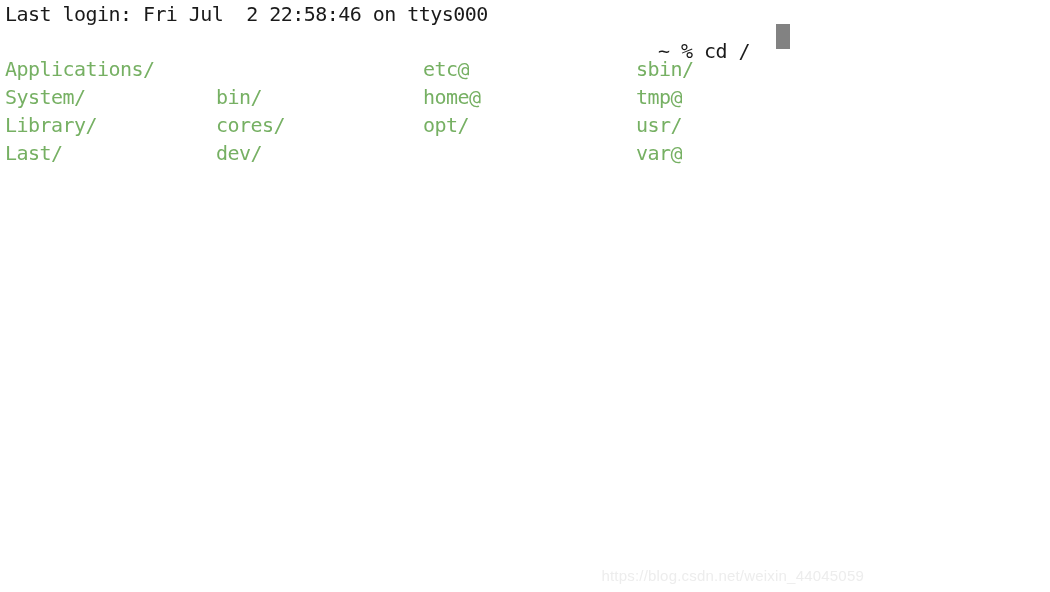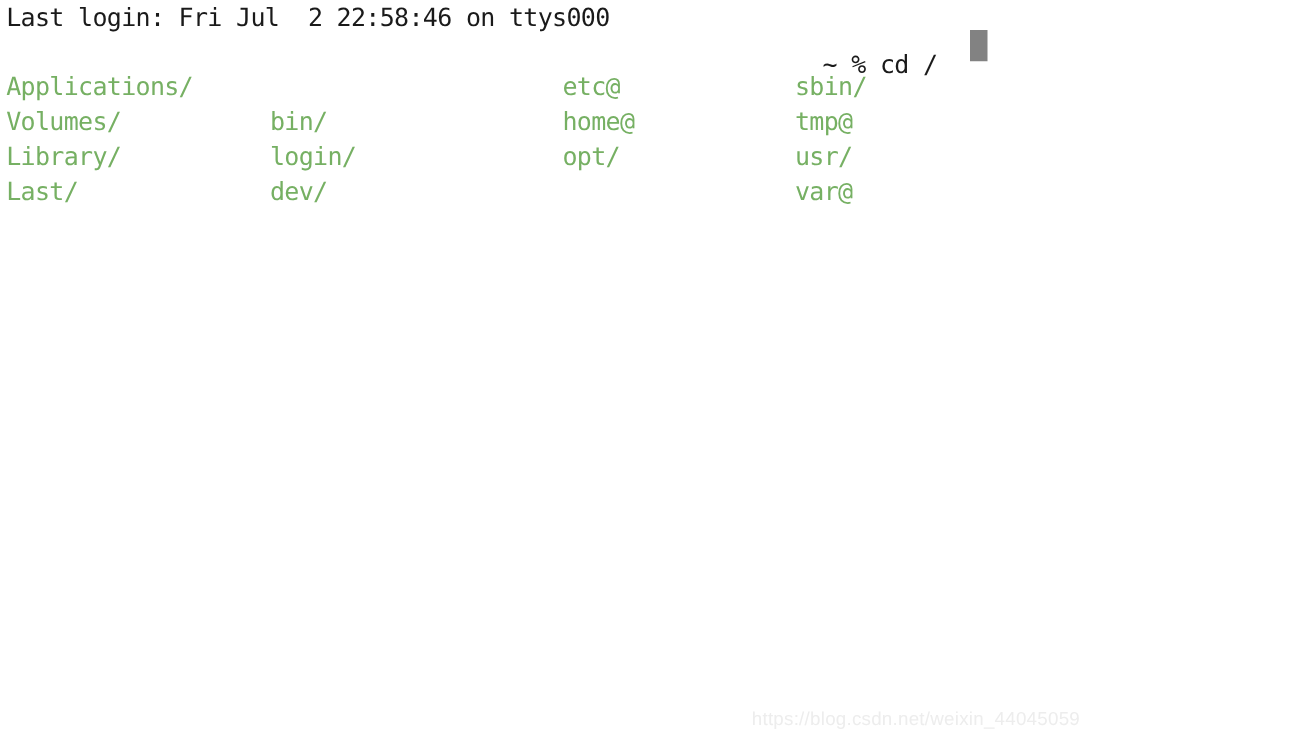--- a/index.html
+++ b/index.html
@@ -98,21 +98,21 @@
     top: 0;
     white-space: pre;
     font-family: "DejaVu Sans Mono", "Liberation Mono", monospace;
     font-size: 20px;
     letter-spacing: -0.55px;
     line-height: 28px;
     color: #76b063;
   }
   .ls-c0 { left: 5px; }
   .ls-c1 { left: 216px; }
-  .ls-c2 { left: 450px; }
+  .ls-c2 { left: 423px; }
   .ls-c3 { left: 636px; }
 
   
   #watermark {
     position: absolute;
     right: 8px;
     bottom: 8px;
     font-family: "Liberation Sans", sans-serif;
     font-size: 15px;
     color: #ededed;
@@ -133,28 +133,28 @@
   </div>
   <div id="cursor-block"></div>
 
   <div id="ls-output">
       <div class="ls-row">
         <div class="ls-cell ls-c0">Applications/</div>
         <div class="ls-cell ls-c2">etc@</div>
         <div class="ls-cell ls-c3">sbin/</div>
       </div>
       <div class="ls-row">
-        <div class="ls-cell ls-c0">Volumes/</div>
+        <div class="ls-cell ls-c0">System/</div>
         <div class="ls-cell ls-c1">bin/</div>
         <div class="ls-cell ls-c2">home@</div>
         <div class="ls-cell ls-c3">tmp@</div>
       </div>
       <div class="ls-row">
         <div class="ls-cell ls-c0">Library/</div>
-        <div class="ls-cell ls-c1">login/</div>
+        <div class="ls-cell ls-c1">cores/</div>
         <div class="ls-cell ls-c2">opt/</div>
         <div class="ls-cell ls-c3">usr/</div>
       </div>
       <div class="ls-row">
         <div class="ls-cell ls-c0">Last/</div>
         <div class="ls-cell ls-c1">dev/</div>
         <div class="ls-cell ls-c3">var@</div>
       </div>
     </div>
 

